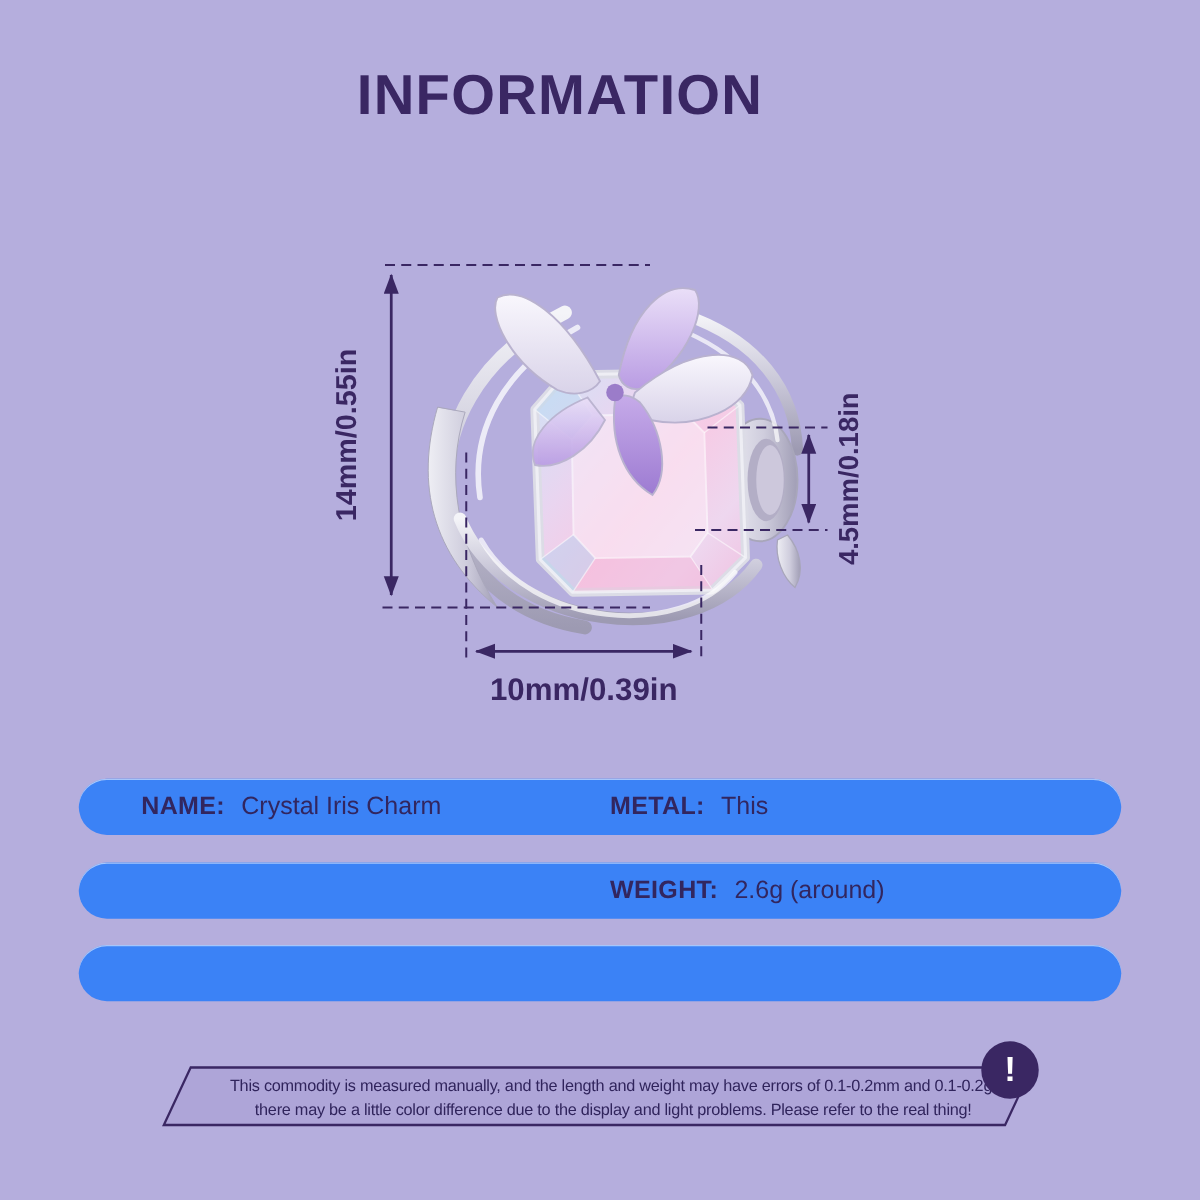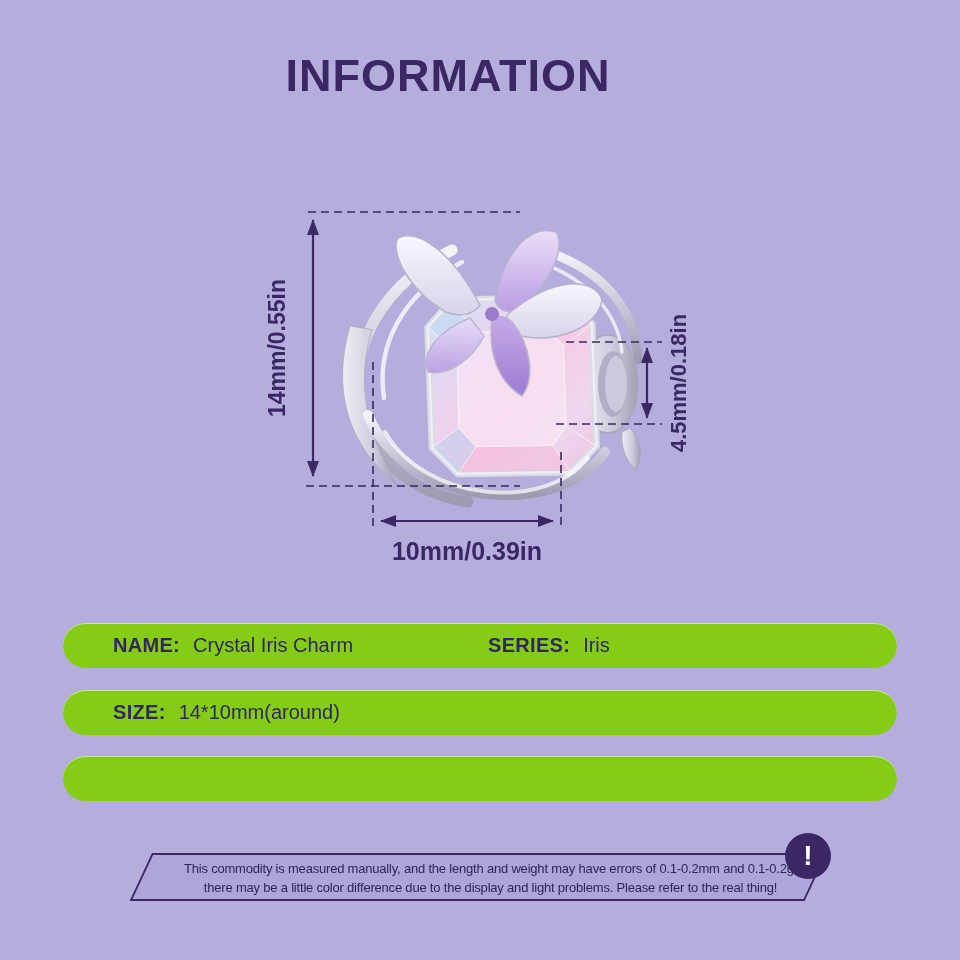--- a/index.html
+++ b/index.html
@@ -10,21 +10,21 @@
   }
   .page-title{
     position:absolute;top:50px;left:0;width:896px;
     text-align:center;font-size:45px;font-weight:800;letter-spacing:1px;
     color:#3a2763;
   }
   svg text{font-family:"Liberation Sans", sans-serif;}
   
   .spec-row{
     position:absolute;left:63px;width:834px;height:45px;
-    background:#84cc16;border-radius:23px;
+    background:#3b82f6;border-radius:23px;
     box-shadow:inset 0 1px 0 rgba(255,255,255,.55);
   }
   .row1{top:623px}.row2{top:690px}.row3{top:756px}
   .cell{position:absolute;top:0;height:45px;line-height:45px;font-size:20px;color:#32265f;white-space:nowrap;}
   .cell.left{left:50px}.cell.right{left:425px}
   .lbl{font-weight:600;letter-spacing:.3px;margin-right:13px;}
   .val{font-weight:500;}
   
   .notice{
     position:absolute;left:152px;top:853px;width:675px;height:48px;
@@ -155,26 +155,26 @@
   <text transform="rotate(-90 285 348)" x="285" y="348" text-anchor="middle" font-size="23" font-weight="600" fill="#3a2763">14mm/0.55in</text>
   <text transform="rotate(-90 686 383)" x="686" y="383" text-anchor="middle" font-size="22" font-weight="600" fill="#3a2763">4.5mm/0.18in</text>
   <text x="467" y="560" text-anchor="middle" font-size="25" font-weight="600" fill="#3a2763">10mm/0.39in</text>
 </svg>
 
 <div class="spec-row row1">
   <div class="cell left">
     <span class="lbl">NAME:</span><span class="val">Crystal Iris Charm</span>
   </div>
   <div class="cell right">
-    <span class="lbl">SERIES:</span><span class="val">Iris</span>
+    <span class="lbl">METAL:</span><span class="val">This</span>
   </div>
 </div>
 <div class="spec-row row2">
-  <div class="cell left">
-    <span class="lbl">SIZE:</span><span class="val">14*10mm(around)</span>
+  <div class="cell right">
+    <span class="lbl">WEIGHT:</span><span class="val">2.6g (around)</span>
   </div>
 </div>
 <div class="spec-row row3">
 </div>
 
 <div class="notice">
   <div class="notice-inner">
     <div>This commodity is measured manually, and the length and weight may have errors of 0.1-0.2mm and 0.1-0.2g;</div>
     <div>there may be a little color difference due to the display and light problems. Please refer to the real thing!</div>
   </div>

